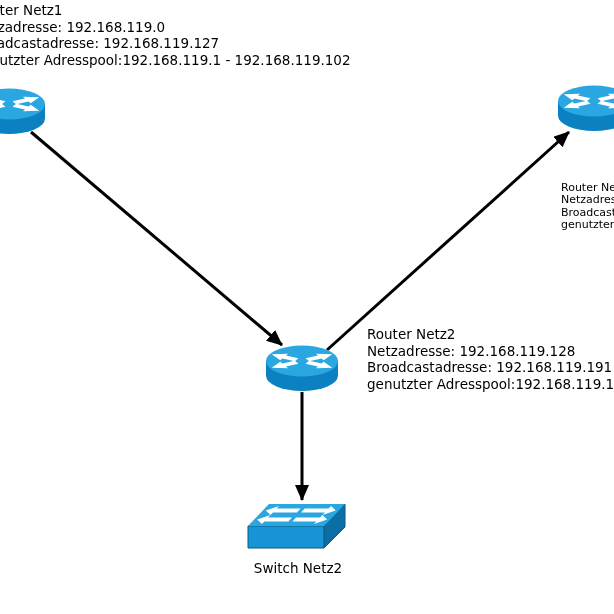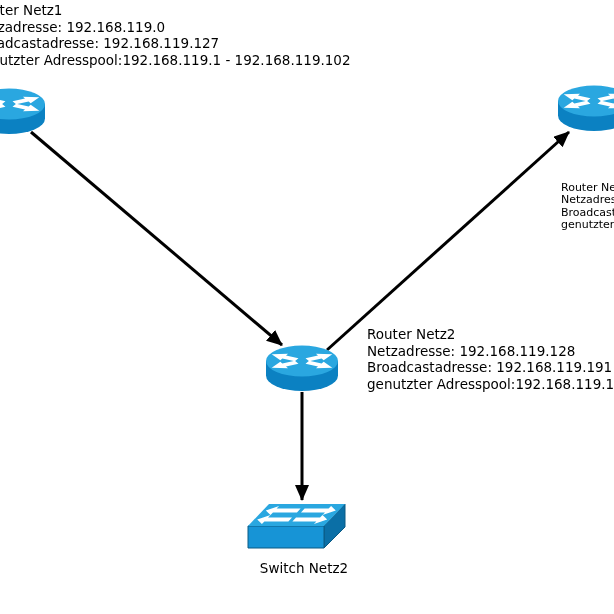--- a/index.html
+++ b/index.html
@@ -20,21 +20,21 @@
     color: #000000;
     font-size: 13.5px;
     line-height: 16.5px;
     white-space: nowrap;
   }
   #anno-netz1 { left: -26px; top: 2px; }
   #anno-netz2 { left: 367px; top: 326px; }
   #anno-netz3 { left: 561px; top: 182px; font-size: 11px; line-height: 12.4px; }
   #switch-label {
     position: absolute;
-    left: 248px; top: 560px;
+    left: 242px; top: 560px;
     width: 112px;
     text-align: center;
     color: #000000;
     font-size: 13.5px;
     white-space: nowrap;
   }
 </style>
 </head>
 <body>
 

